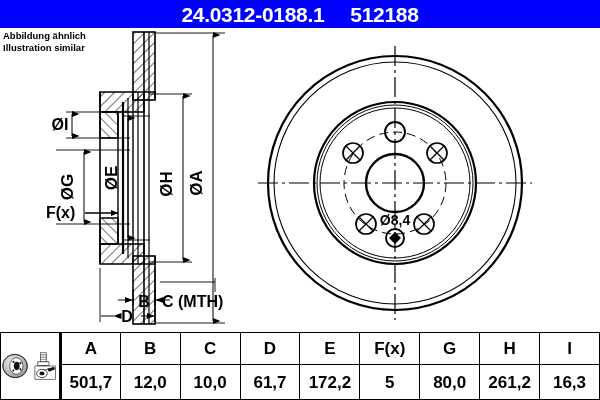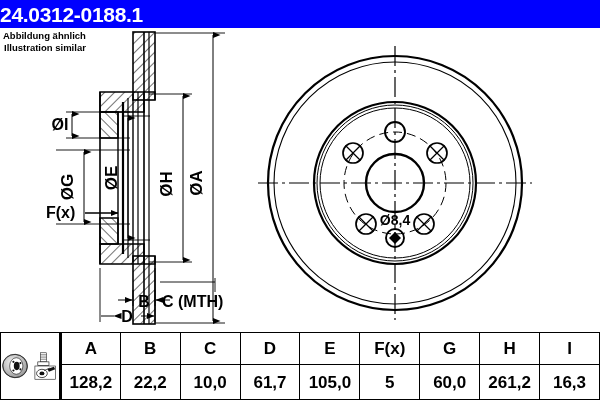--- a/index.html
+++ b/index.html
@@ -24,42 +24,41 @@
 
   
   .header-bar {
     position: absolute;
     left: 0; top: 0;
     width: 600px;
     height: 28px;
     background: #0000ff;
     display: flex;
     align-items: center;
-    justify-content: flex-start;
+    justify-content: center;
     gap: 26px;
   }
   .header-bar .htext {
     color: #ffffff;
     font-size: 21px;
     font-weight: bold;
     letter-spacing: -0.3px;
     line-height: 1;
     white-space: nowrap;
   }
 
   
   .notice {
     position: absolute;
     left: 3px;
     top: 30px;
     font-size: 9.5px;
     font-weight: bold;
     line-height: 11.5px;
     white-space: nowrap;
-    text-align: right;
   }
 
   
   .drawing {
     position: absolute;
     left: 0;
     top: 28px;
     width: 600px;
     height: 300px;
   }
@@ -99,20 +98,21 @@
     height: 100%;
   }
 </style>
 </head>
 <body>
 
 <div id="root">
 
   <div class="header-bar">
     <span class="htext">24.0312-0188.1</span>
+    <span class="htext">512188</span>
   </div>
 
   <div class="notice">
     <div>Abbildung ähnlich</div>
     <div>Illustration similar</div>
   </div>
 
   <div class="drawing">
     <svg width="600" height="300" viewBox="0 0 600 300">
       <defs>
@@ -334,26 +334,26 @@
       <td>B</td>
       <td>C</td>
       <td>D</td>
       <td>E</td>
       <td class="fx-head">F(x)</td>
       <td>G</td>
       <td>H</td>
       <td>I</td>
     </tr>
     <tr class="val-row">
-      <td>128,2</td>
-      <td>22,2</td>
+      <td>501,7</td>
+      <td>12,0</td>
       <td>10,0</td>
       <td>61,7</td>
-      <td>105,0</td>
+      <td>172,2</td>
       <td>5</td>
-      <td>60,0</td>
+      <td>80,0</td>
       <td>261,2</td>
       <td>16,3</td>
     </tr>
   </tbody>
     </table>
 
 </div>
 
 </body></html>

